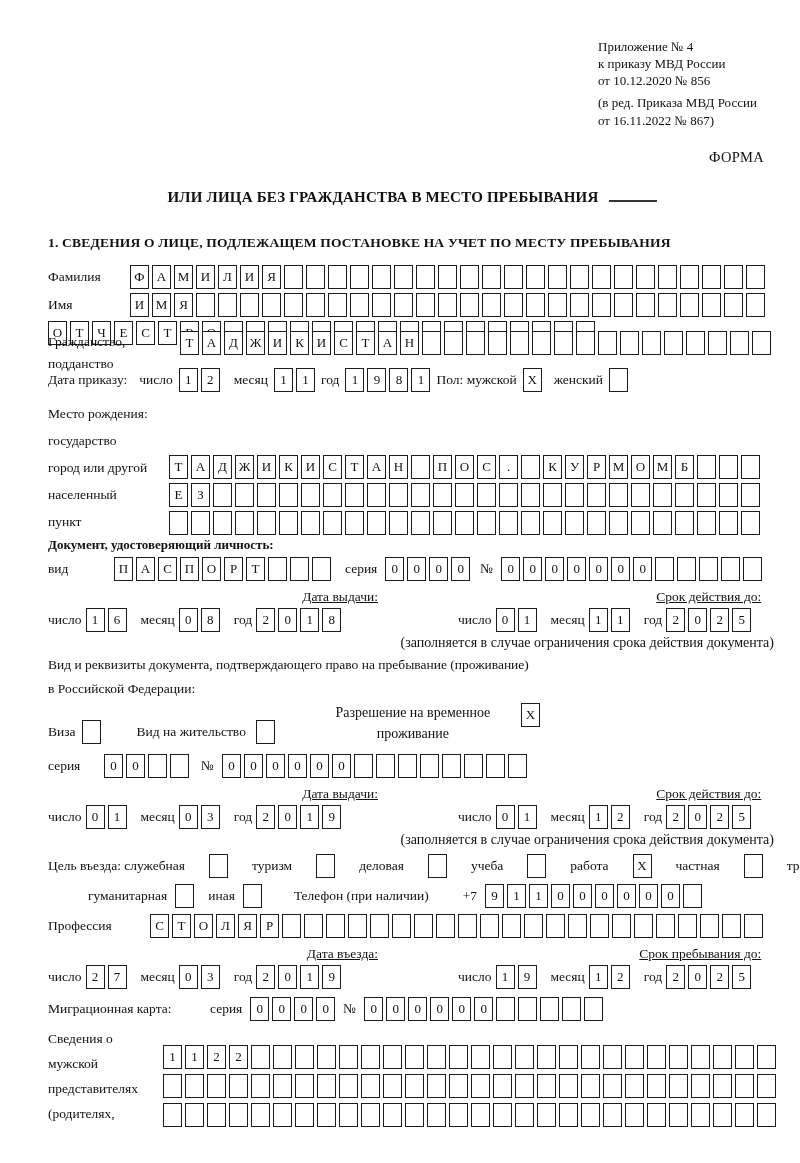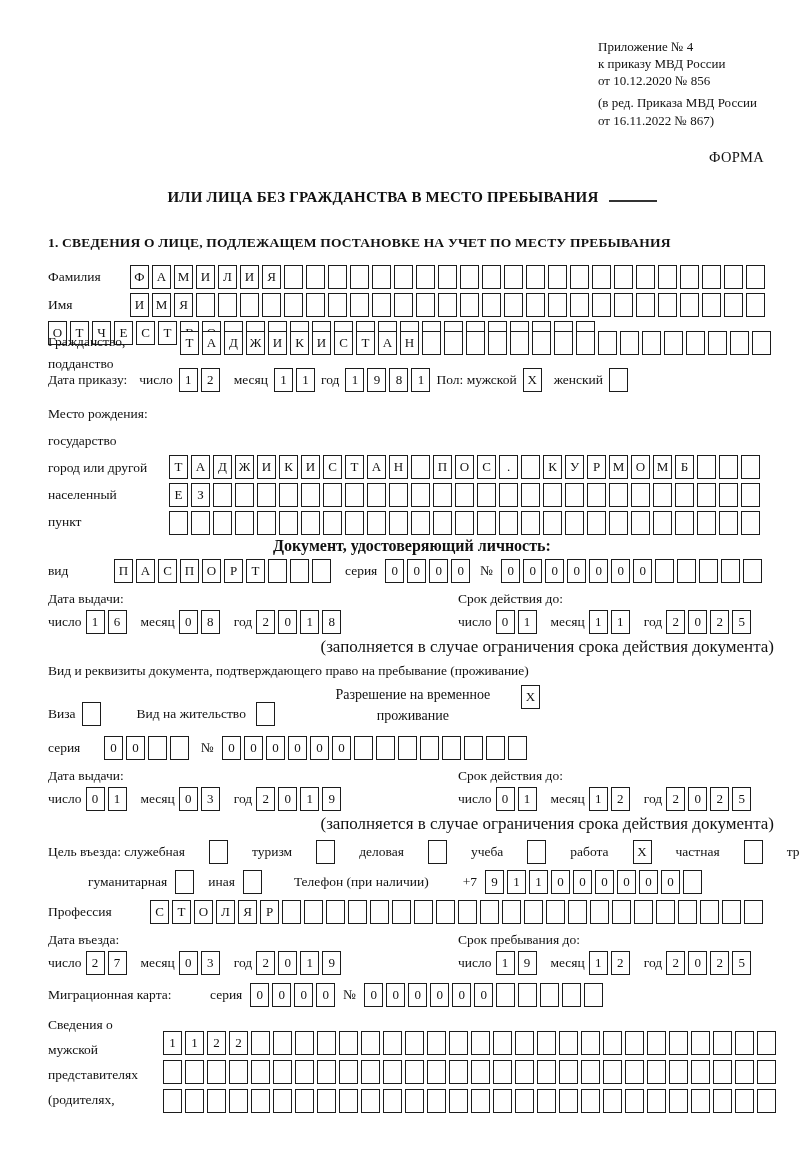--- a/index.html
+++ b/index.html
@@ -19,27 +19,27 @@
   .frow.top{align-items:flex-start;}
   .cells{display:flex;gap:3px;flex-wrap:nowrap;}
   .cell{
     width:19px;height:24px;box-sizing:border-box;border:1.6px solid #1c1c1c;
     display:inline-flex;align-items:center;justify-content:center;
     font-size:13px;font-family:"Liberation Serif",serif;flex:0 0 auto;background:#fff;
   }
   .lbl{font-size:13.5px;flex:0 0 auto;}
   .mt6{margin-top:6px;} .mt4{margin-top:4px;} .mt8{margin-top:8px;} .mt14{margin-top:14px;}
   .stack{display:flex;flex-direction:column;gap:4px;}
-  .center-bold{text-align:center;font-weight:bold;font-size:16px;}
+  .center-bold{font-weight:bold;font-size:13px;}
   .dateblocks{display:flex;margin-top:8px;}
   .dateblock{display:flex;flex-direction:column;}
-  .dateblock .dtitle{text-align:left;font-size:13.5px;margin-bottom:3px;}
+  .dateblock .dtitle{text-align:right;font-size:13.5px;margin-bottom:3px;text-decoration:underline;}
   .dgroup{display:flex;align-items:center;gap:4px;font-size:13.5px;}
   .dgroup .cells{margin-right:10px;}
-  .note-right{text-align:right;font-size:17px;margin-top:3px;padding-right:2px;}
+  .note-right{text-align:right;font-size:14px;margin-top:3px;padding-right:2px;}
   .cb-label-c{text-align:center;font-size:14px;line-height:1.45;}
   .wrap190{width:196px;} .wrap185{width:188px;}
   .vtop{display:flex;align-items:flex-end;gap:18px;}
   .labelcol{display:flex;flex-direction:column;font-size:13.5px;line-height:1.6;}
 </style>
 </head>
 <body>
 
 <div class="page">
 
@@ -406,20 +406,21 @@
             <span class="cell">0</span>
             <span class="cell">2</span>
             <span class="cell">5</span>
           </span>
       </div>
     </div>
   </div>
   <div class="note-right">(заполняется в случае ограничения срока действия документа)</div>
 
   <div class="lbl mt6">Вид и реквизиты документа, подтверждающего право на пребывание (проживание)</div>
+  <div class="lbl mt8">в Российской Федерации:</div>
 
   <div class="vtop mt6">
     <span class="frow" style="gap:6px;">
       <span class="lbl">Виза</span>
       <span class="cells">
           <span class="cell"></span>
         </span>
     </span>
     <span class="frow" style="gap:10px;margin-left:18px;">
       <span class="lbl">Вид на жительство</span>

